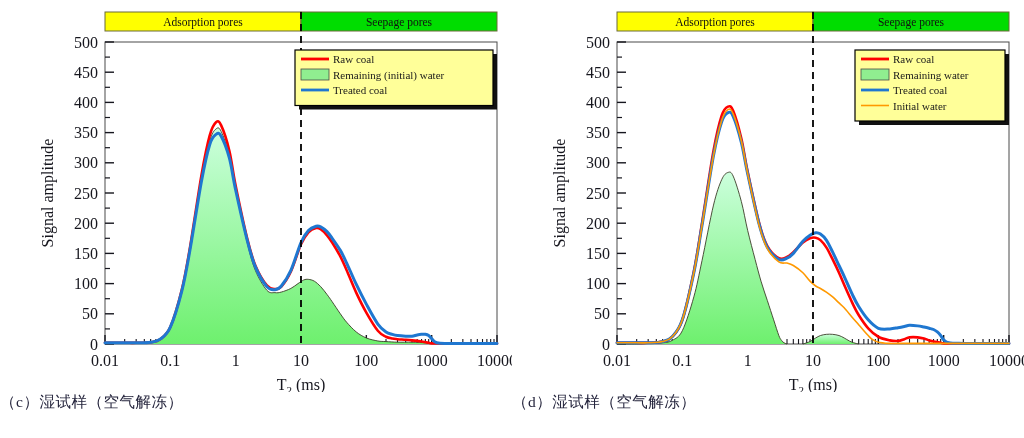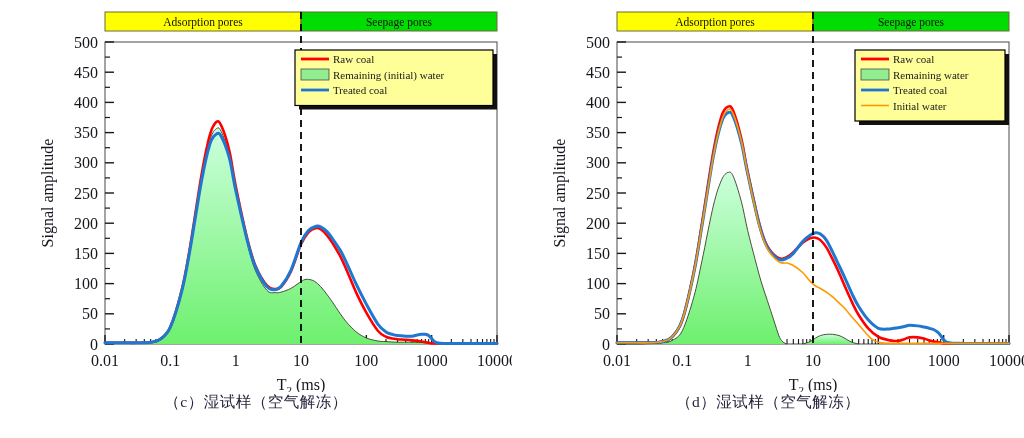--- a/index.html
+++ b/index.html
@@ -12,21 +12,20 @@
   .figure-wrap{
     position:relative;width:1024px;height:438px;
     display:flex;flex-direction:row;
   }
   .panel{
     position:relative;width:512px;height:438px;
   }
   .panel svg{display:block;}
   .caption{
     position:absolute;left:0;right:0;top:392px;
-    text-align:center;
     font-family:"Liberation Serif", serif;
     font-size:15.5px;
     letter-spacing:0.5px;
     color:#24243c;
     white-space:pre;
   }
   text{font-family:"Liberation Serif", serif;fill:#16161e;}
   .axis-num{font-size:16px;}
   .axis-title{font-size:16px;}
   .band-label{font-size:11.5px;fill:#111111;}

